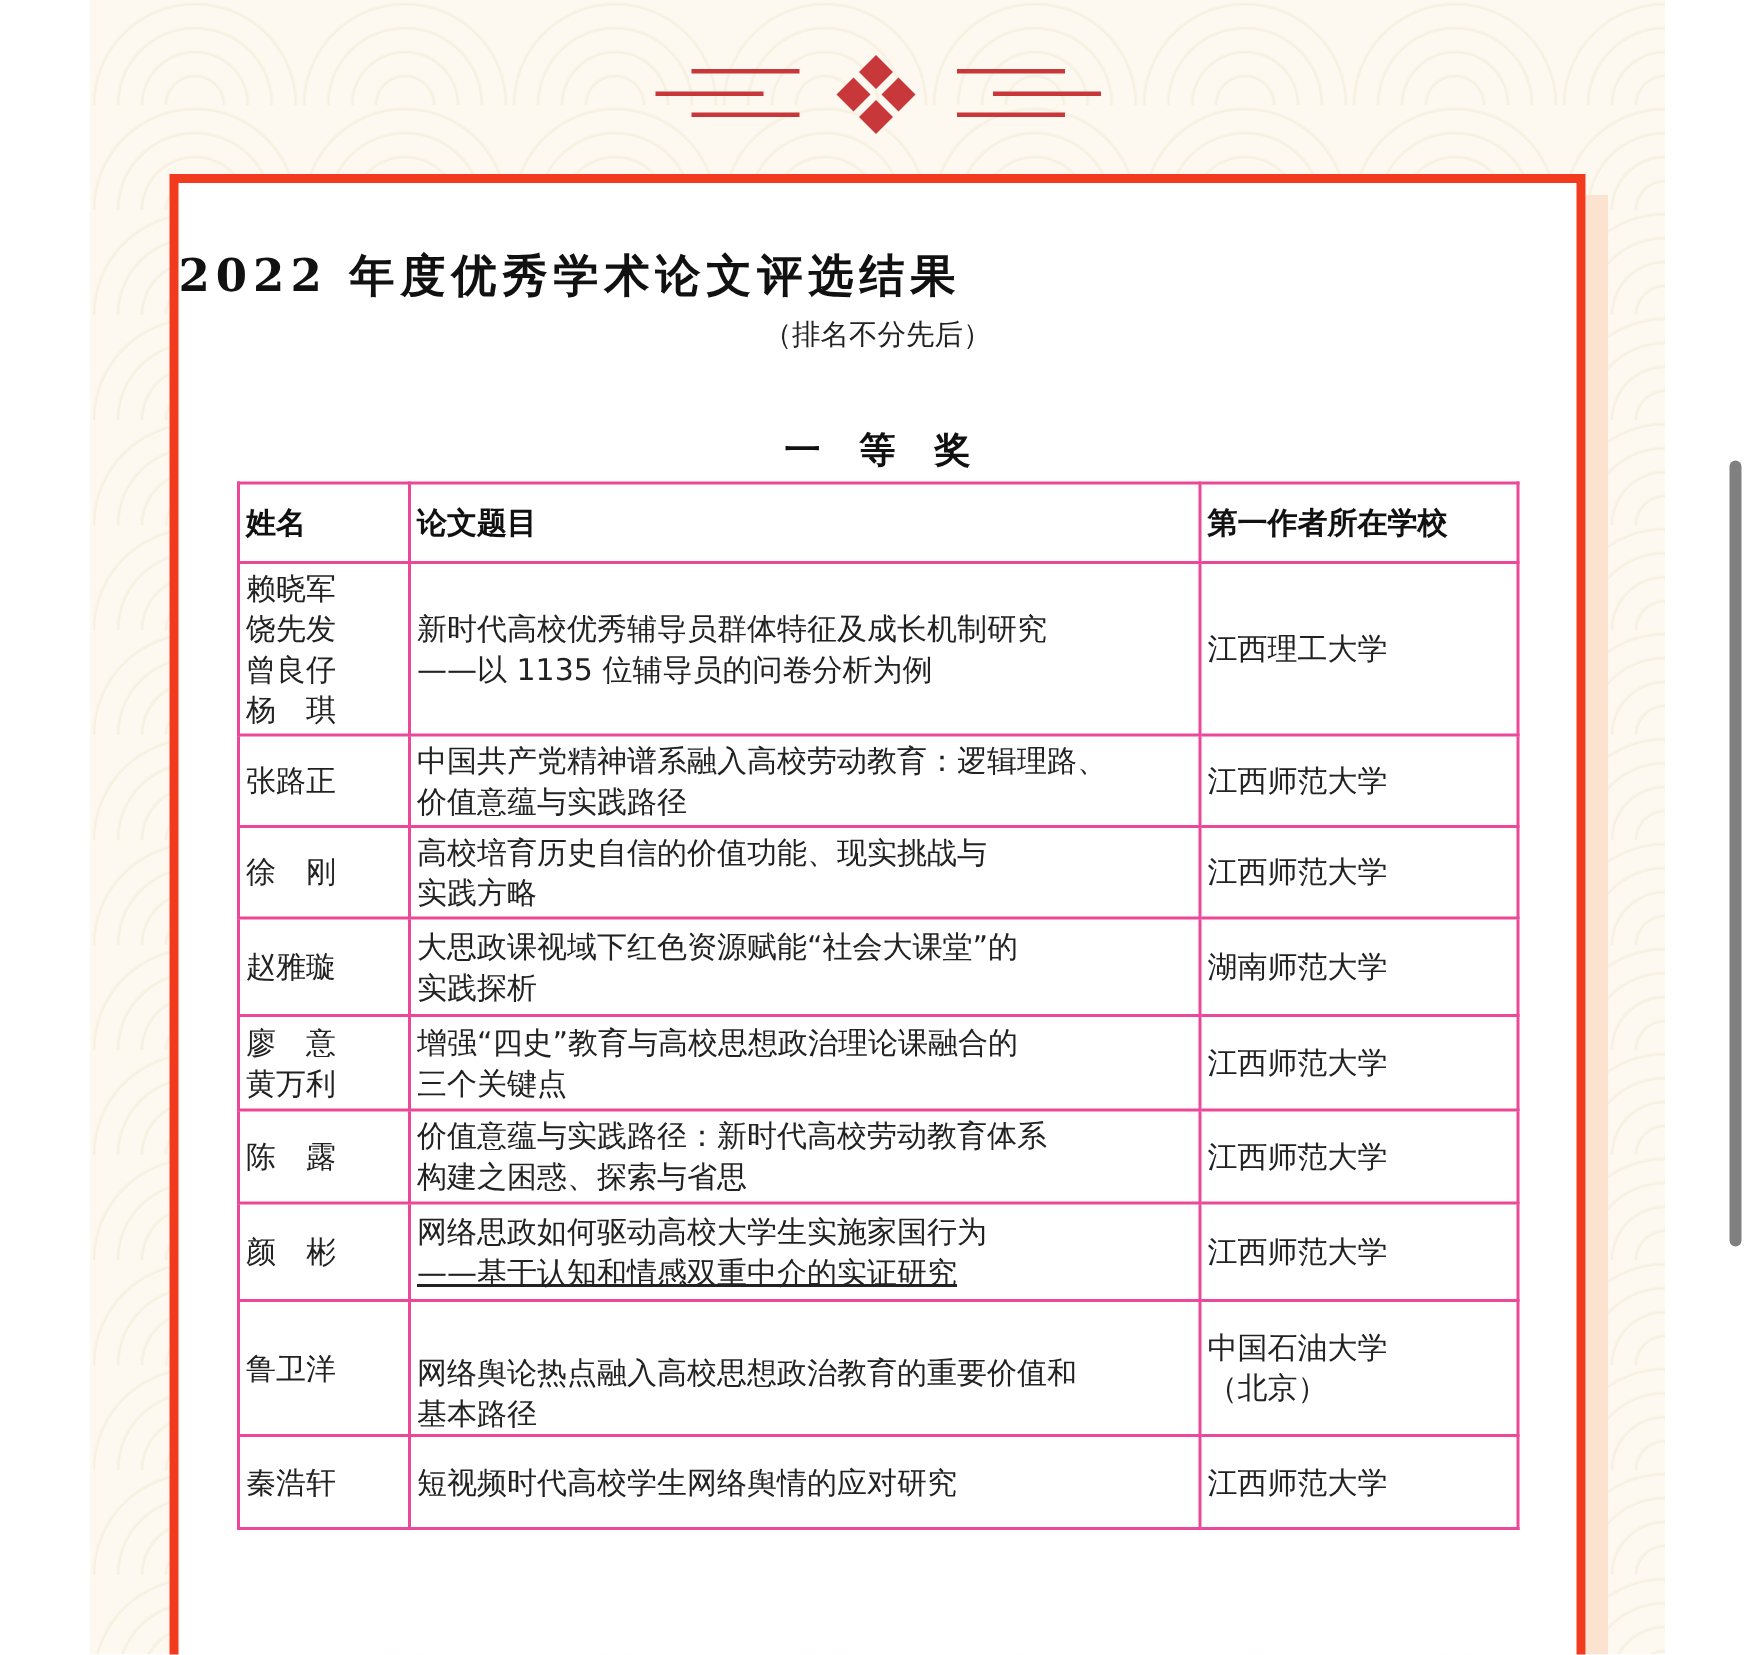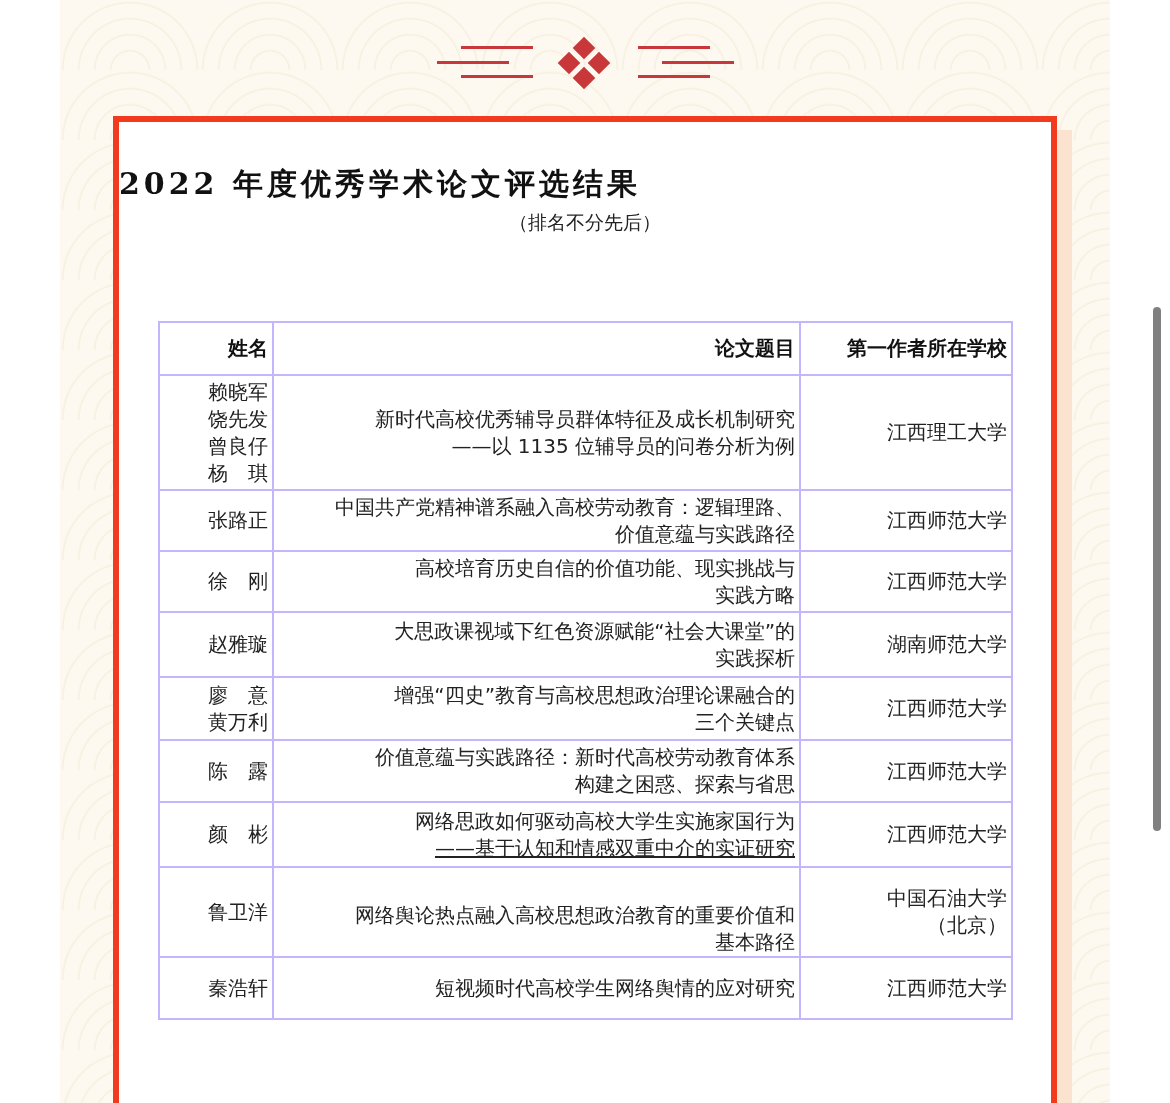--- a/index.html
+++ b/index.html
@@ -81,22 +81,22 @@
   table.awards {
     position: absolute;
     left: 39px; top: 199px;
     width: 855px;
     border-collapse: collapse;
     table-layout: fixed;
     font-size: 20px;
     color: #222;
   }
   table.awards th, table.awards td {
-    border: 2px solid #c4b5fd;
-    text-align: right;
+    border: 2px solid #ec4899;
+    text-align: left;
     vertical-align: middle;
     padding: 0 4px;
     line-height: 27px;
   }
   table.awards th {
     font-weight: bold;
     font-size: 20px;
     height: 51px;
     color: #111;
   }
@@ -131,20 +131,21 @@
   <div class="line" style="left:208px; top:16px; width:72px;"></div>
   <div class="line" style="left:232px; top:31px; width:72px;"></div>
   <div class="line" style="left:208px; top:45px; width:72px;"></div>
 </div>
 
 <div class="shadow-strip"></div>
 
 <div class="card">
   <div class="title">2022 年度优秀学术论文评选结果</div>
   <div class="subtitle">（排名不分先后）</div>
+  <div class="prize">一等奖</div>
 
   <table class="awards">
     <colgroup>
       <col class="c-name">
         <col class="c-title">
         <col class="c-school">
     </colgroup>
     <thead>
       <tr>
         <th>姓名</th>

